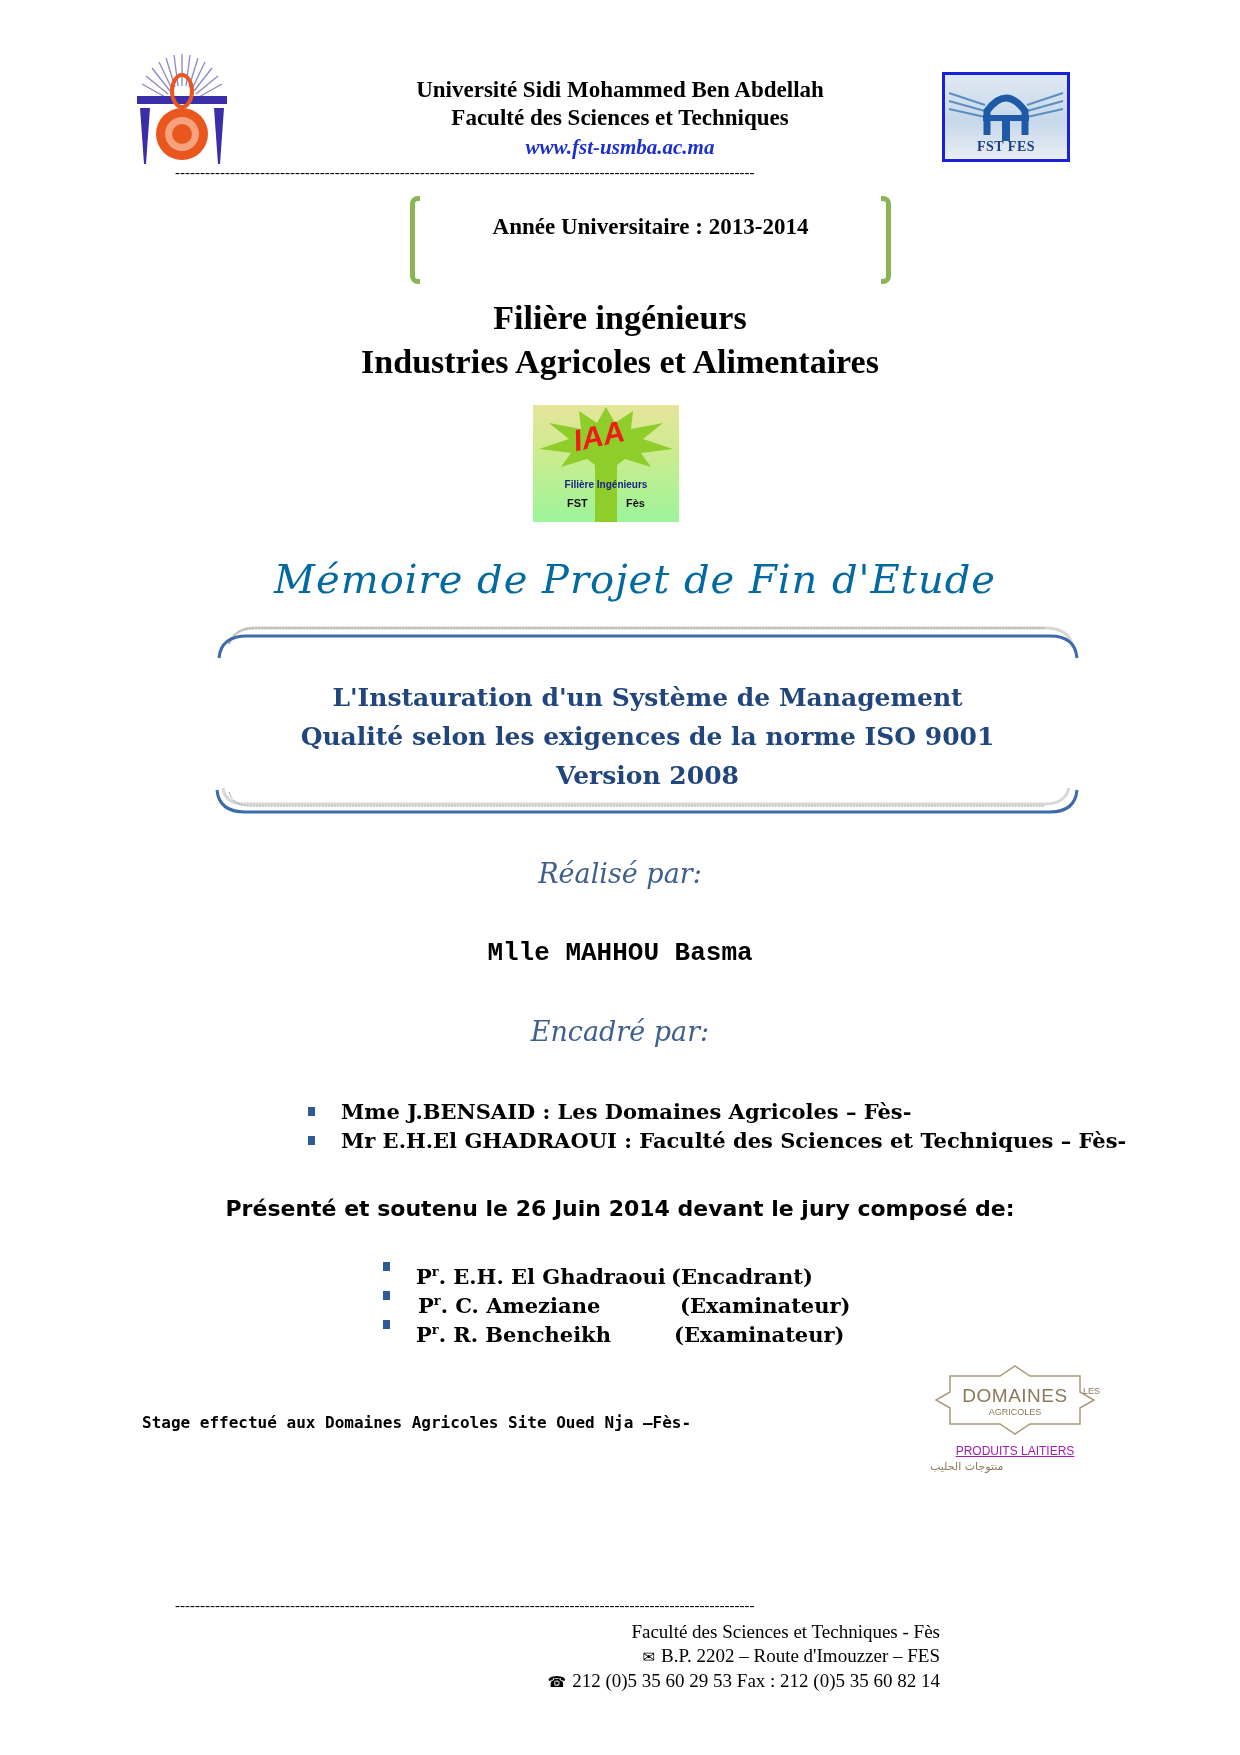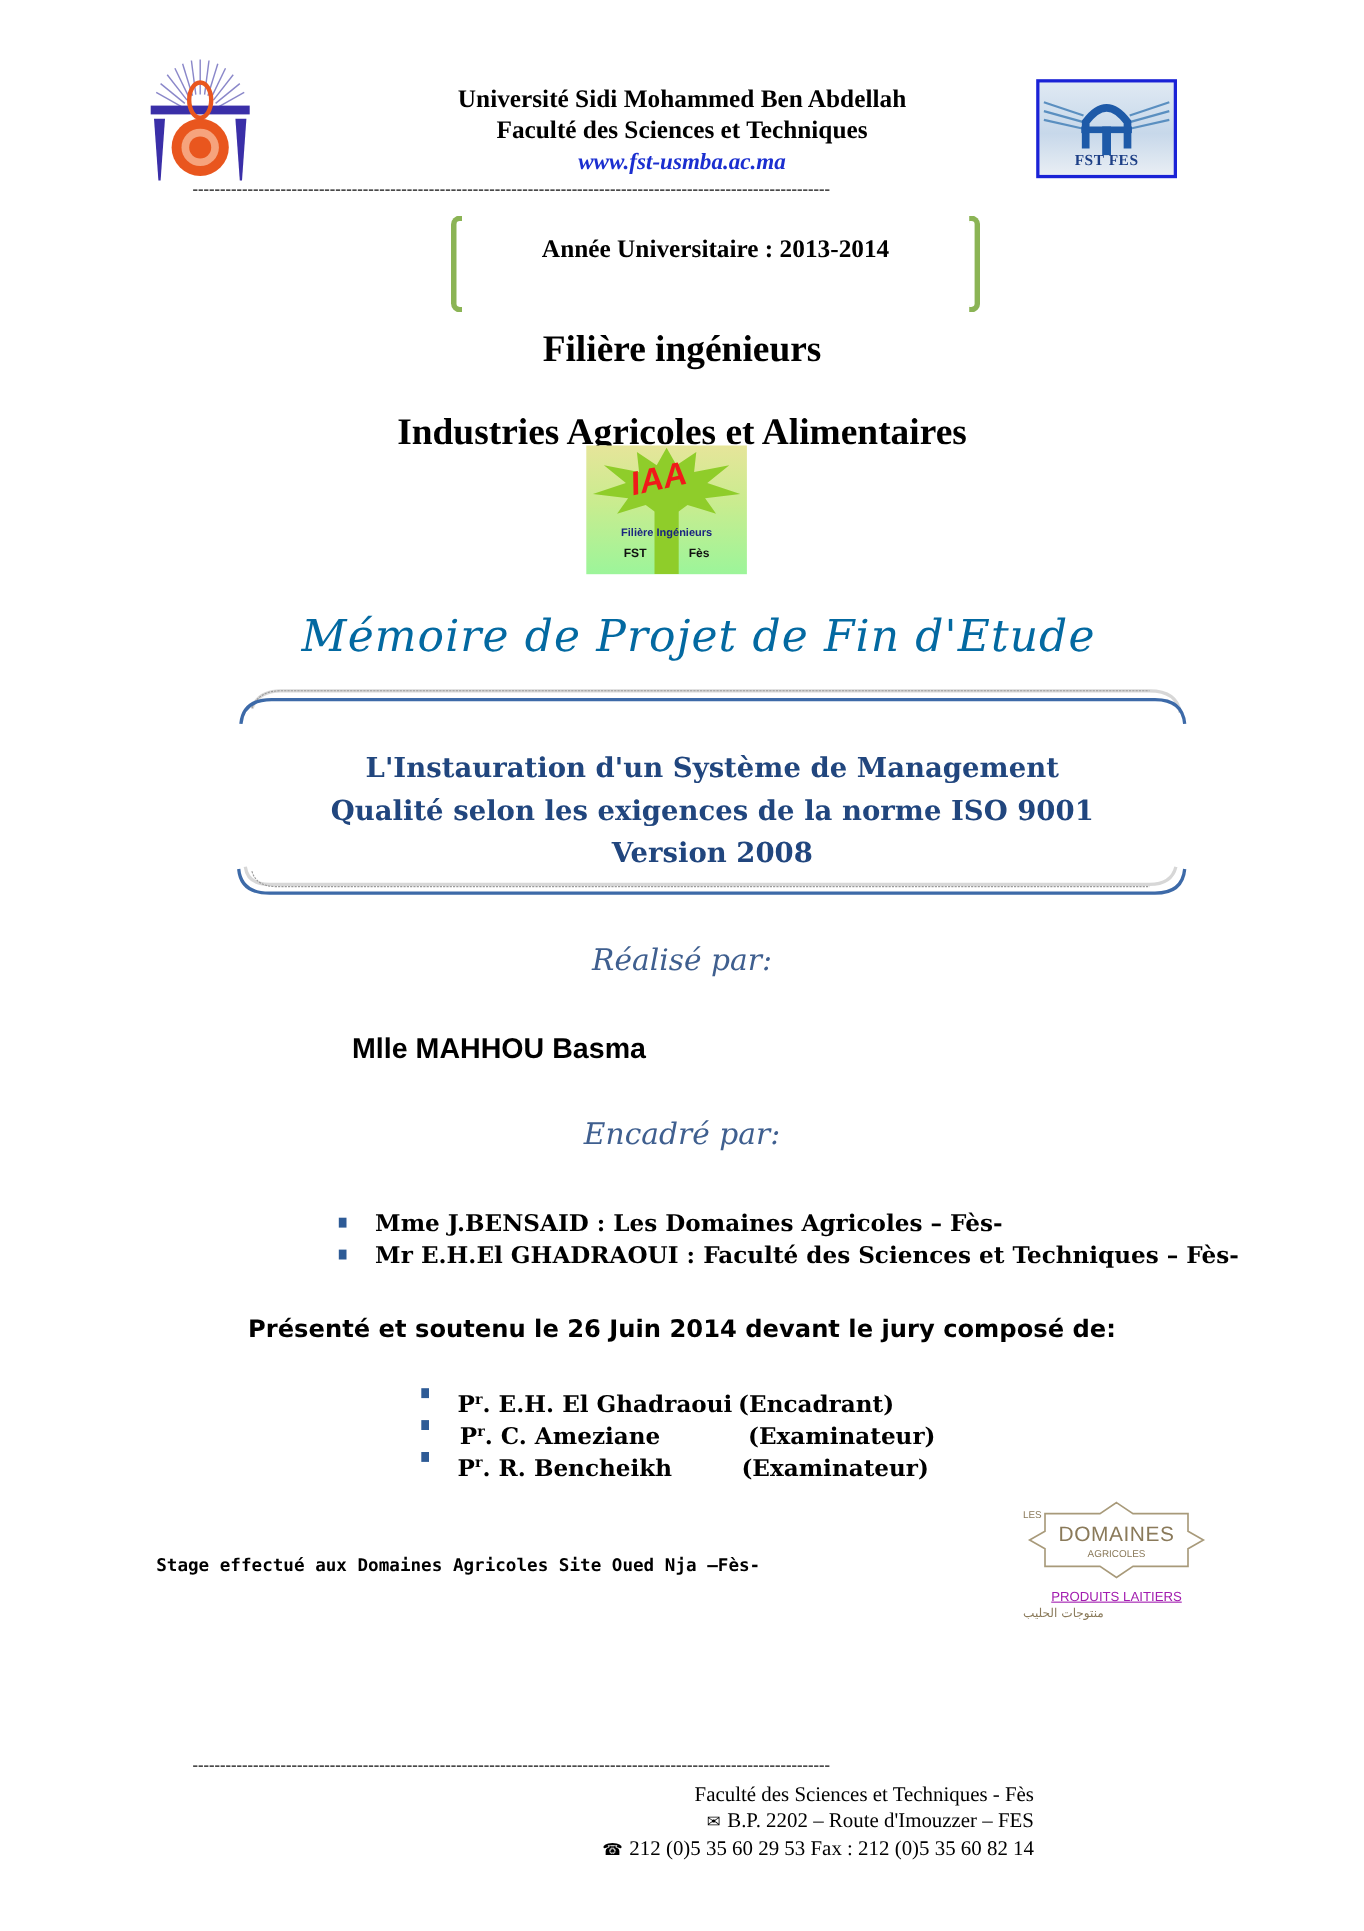--- a/index.html
+++ b/index.html
@@ -21,62 +21,62 @@
   
   .year-box { left: 410px; top: 196px; width: 481px; height: 90px; }
   .bracket { position: absolute; top: 0; width: 10px; height: 88px; border: 5px solid #8bb455; box-sizing: border-box; }
   .bracket.left { left: 0; border-right: none; border-radius: 8px 0 0 8px; }
   .bracket.right { right: 0; border-left: none; border-radius: 0 8px 8px 0; }
   .year-text { position: absolute; left: 0; right: 0; top: 18px; text-align: center; font-size: 23px; font-weight: bold; }
 
   
   .filiere { left: 250px; top: 296px; width: 740px; text-align: center; font-family: "Liberation Serif", serif; }
   .filiere-1 { font-size: 34px; font-weight: bold; line-height: 44px; }
-  .filiere-2 { font-size: 34px; font-weight: bold; line-height: 44px; margin-top: 32px; }
+  .filiere-2 { font-size: 34px; font-weight: bold; line-height: 44px; }
 
   
   .iaa-logo { left: 533px; top: 405px; width: 146px; height: 117px; background: linear-gradient(180deg, #e6e59a 0%, #c9ec8f 45%, #9cf59a 100%); overflow: hidden; }
   .iaa-logo svg { position: absolute; left: 0; top: 0; }
   .iaa-title { position: absolute; left: 40px; top: 14px; font-family: "Liberation Sans", sans-serif; font-weight: bold; font-style: italic; font-size: 30px; color: #f01a1a; transform: rotate(-12deg); }
   .iaa-sub { position: absolute; left: 0; right: 0; top: 74px; text-align: center; font-family: "Liberation Sans", sans-serif; font-weight: bold; font-size: 10px; color: #1a2580; }
   .iaa-sub2 { position: absolute; left: 34px; right: 34px; top: 92px; display: flex; justify-content: space-between; font-family: "Liberation Sans", sans-serif; font-weight: bold; font-size: 11px; color: #111; }
 
   
   .memoire { left: 200px; top: 556px; width: 870px; text-align: center; font-family: "DejaVu Serif", serif; font-style: italic; font-size: 40px; color: #0369a1; letter-spacing: 1px; }
 
   
   .subject-frame { left: 215px; top: 620px; width: 865px; height: 196px; }
   .subject-frame svg { position: absolute; left: 0; top: 0; }
   .subject-text { position: absolute; left: 0; right: 0; top: 58px; text-align: center; font-family: "DejaVu Serif", serif; font-weight: bold; font-size: 25px; line-height: 39px; color: #21467e; }
 
   
   .script-label { font-family: "DejaVu Serif", serif; font-style: italic; font-size: 27px; color: #3f5f8f; text-align: center; }
   .realise { left: 420px; top: 858px; width: 400px; }
-  .student { left: 320px; top: 938px; width: 600px; font-family: Liberation Sans, sans-serif; font-weight: bold; font-size: 26px; }
+  .student { left: 320px; top: 938px; width: 600px; text-align: center; font-family: Liberation Mono, monospace; font-weight: bold; font-size: 26px; }
   .encadre { left: 420px; top: 1016px; width: 400px; }
 
   
   .bullet-list { font-family: "DejaVu Serif", serif; font-weight: bold; font-size: 21px; line-height: 29px; }
   .bullet-row { display: flex; align-items: center; white-space: nowrap; }
   .bullet { display: inline-block; width: 7px; height: 9px; background: #2e5b96; margin-right: 26px; flex: none; }
   .sup-list { left: 308px; top: 1097px; }
 
   .soutenu { left: 180px; top: 1196px; width: 880px; text-align: center; font-family: "DejaVu Sans", sans-serif; font-weight: bold; font-size: 22px; }
 
   .jury-list { left: 383px; top: 1262px; }
   .jury-row { display: flex; align-items: flex-start; white-space: nowrap; }
   .jury-name { display: inline-block; width: 255px; }
   .jury-role { display: inline-block; }
   .sup { font-size: 13px; vertical-align: super; line-height: 0; }
 
   
   .stage { left: 142px; top: 1413px; width: 780px; font-family: "DejaVu Sans Mono", monospace; font-weight: bold; font-size: 16px; white-space: nowrap; }
   .domaines-logo { left: 930px; top: 1362px; width: 170px; height: 118px; }
   .domaines-logo svg { position: absolute; left: 0; top: 0; }
-  .dom-les { position: absolute; left: 0; right: 0; top: 10px; text-align: left; font-family: "Liberation Sans", sans-serif; font-size: 9px; color: #8a7a5a; }
+  .dom-les { position: absolute; left: 0; right: 0; top: 24px; text-align: right; font-family: "Liberation Sans", sans-serif; font-size: 9px; color: #8a7a5a; }
   .dom-main { position: absolute; left: 0; right: 0; top: 23px; text-align: center; font-family: "Liberation Sans", sans-serif; font-size: 19px; color: #8a7a5a; letter-spacing: 0.5px; }
   .dom-agri { position: absolute; left: 0; right: 0; top: 45px; text-align: center; font-family: "Liberation Sans", sans-serif; font-size: 9px; color: #8a7a5a; }
   .dom-laitiers { position: absolute; left: 0; right: 0; top: 82px; text-align: center; font-family: "Liberation Sans", sans-serif; font-size: 12px; color: #a21caf; text-decoration: underline; }
   .dom-arabic { position: absolute; left: 0; right: 0; top: 98px; font-family: "DejaVu Sans", sans-serif; font-size: 11px; color: #8a7a5a; }
 
   
   .footer { left: 300px; top: 1620px; width: 640px; text-align: right; font-family: "Liberation Serif", serif; font-size: 19px; line-height: 24px; }
   .footer-icon { font-size: 15px; margin-right: 6px; }
 </style>
 </head>

